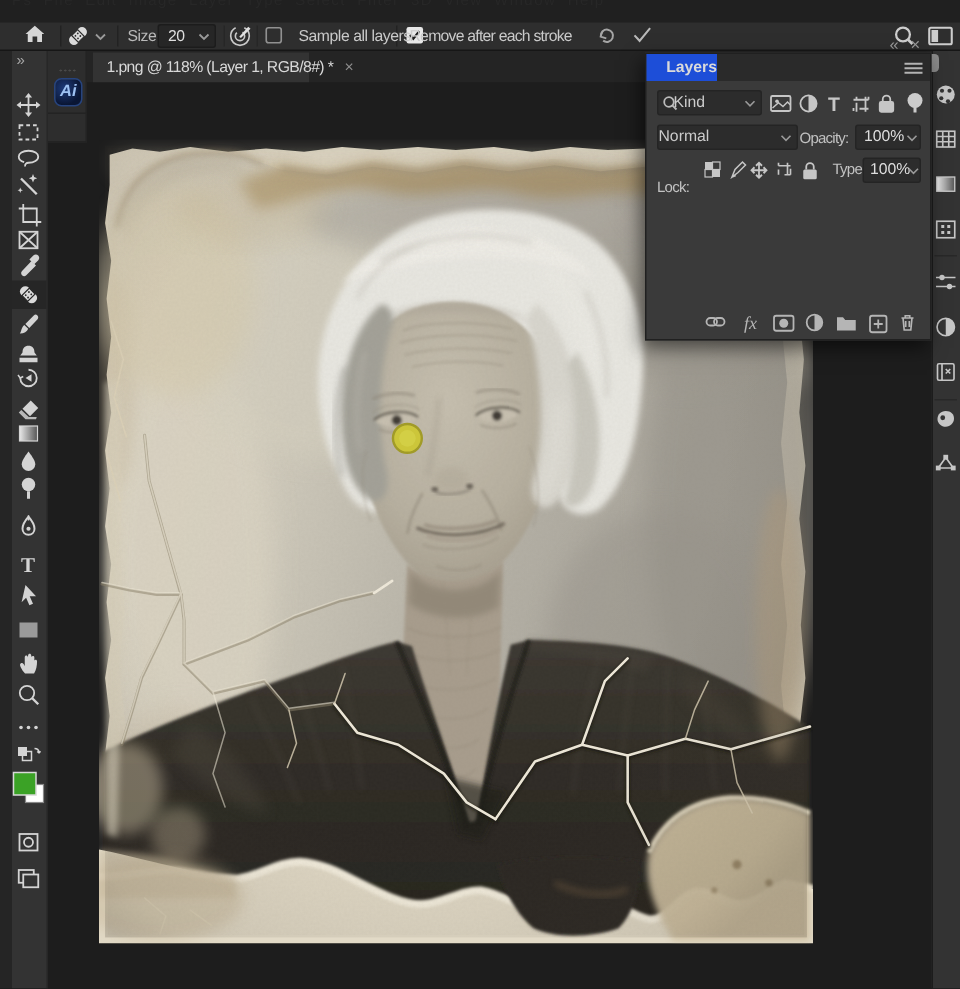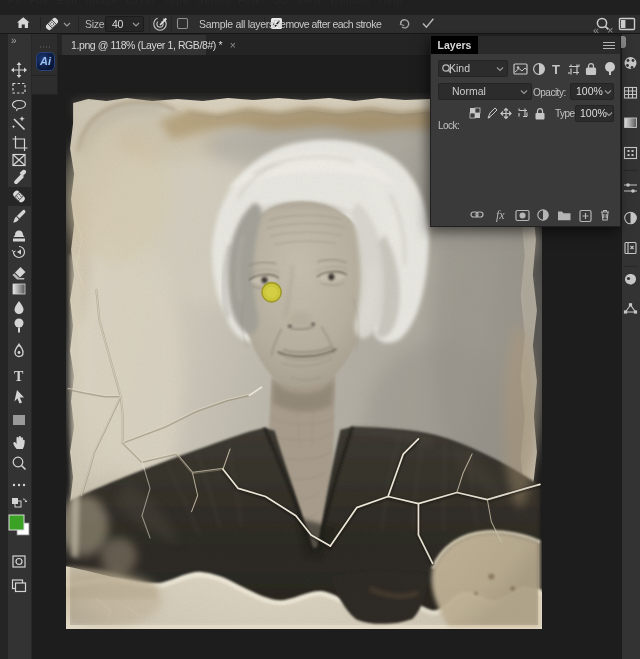--- a/index.html
+++ b/index.html
@@ -14,21 +14,21 @@
 #leftstrip{left:0;top:34px;width:8px;height:625px;background:#252525}
 #toolcol{left:8px;top:34px;width:24px;height:625px;background:#333333;border-right:1px solid #272727}
 #ldock{left:32px;top:34px;width:26px;height:61px;background:#2d2d2d;border-right:1px solid #232323;border-bottom:1px solid #232323}
 #aibadge{left:36px;top:52px;width:19px;height:19px;border-radius:5px;background:radial-gradient(circle at 35% 35%,#1d3a7a,#0a1634 70%);border:1px solid #27447e;color:#9dc1f2;font-size:11px;font-weight:bold;font-style:italic;text-align:center;line-height:17px}
 #rightstrip{left:621px;top:34px;width:19px;height:625px;background:#333333;border-left:1px solid #1c1c1c}
 #canvas{left:32px;top:55px;width:589px;height:604px;background:#1d1d1d}
 #photo{left:66px;top:93px;width:476px;height:536px}
 #lpanel{left:430px;top:35px;width:191px;height:192px;background:#3a3a3a;border:1px solid #202020;box-shadow:-3px 5px 12px rgba(0,0,0,.55)}
 .pr{position:absolute}
 #lphead{left:0;top:0;width:189px;height:18px;background:#2a2a2a}
-#lptab{left:0;top:0;width:47px;height:18px;background:#000000;color:#dadada;font-size:10.5px;font-weight:bold;line-height:18px;text-align:center}
+#lptab{left:0;top:0;width:47px;height:18px;background:#1d4ed8;color:#dadada;font-size:10.5px;font-weight:bold;line-height:18px;text-align:right}
 .pbox{background:#2c2c2c;border:1px solid #242424;border-radius:2px;color:#cccccc;font-size:10.5px;line-height:15px}
 .ptxt{color:#c2c2c2;font-size:10px;letter-spacing:-0.5px;white-space:nowrap}
 #llist{left:0;top:87px;width:189px;height:81px;background:#363636;background-image:radial-gradient(circle,#313131 0.8px,transparent 1px);background-size:4.5px 4.5px;border-bottom:1px solid #2c2c2c}
 #lrow{left:0;top:2px;width:189px;height:28px;background:#4b4b4b;background-image:radial-gradient(circle,#444444 0.8px,transparent 1px);background-size:4.5px 4.5px}
 #lthumb{left:26px;top:3px;width:25px;height:25px;border:1px solid #d6d6d6;background:#cfc5ae}
 </style></head><body>
 <div id="stage">
   <div class="abs" id="menubar">
       <div class="abs" style="left:8px;top:-5px;letter-spacing:1px">Ps&nbsp;&nbsp;File&nbsp;&nbsp;Edit&nbsp;&nbsp;Image&nbsp;&nbsp;Layer&nbsp;&nbsp;Type&nbsp;&nbsp;Select&nbsp;&nbsp;Filter&nbsp;&nbsp;3D&nbsp;&nbsp;View&nbsp;&nbsp;Window&nbsp;&nbsp;Help</div>
     </div>
@@ -65,21 +65,21 @@
 
     <path d="M407 8.6 l3.4 3.6 l7-8.4" stroke="#b9b9b9" stroke-width="1.4" fill="none"></path>
   </svg>
   <div class="abs vsep" style="left:40px"></div>
   <div class="abs vsep" style="left:78px"></div>
   <div class="abs vsep" style="left:149px;background:#262626"></div>
     <div class="abs vsep" style="left:171px;background:#262626"></div>
   <div class="abs vsep" style="left:264px"></div>
   <div class="abs obtxt" style="left:85px;color:#b9b9b9">Size</div>
   <div class="abs" id="szbox"></div>
-  <div class="abs obtxt" style="left:112px;color:#dedede">40</div>
+  <div class="abs obtxt" style="left:112px;color:#dedede">20</div>
   <svg class="abs" style="left:131px;top:21px" width="10" height="8">
       <path d="M2 2 l3 3 l3-3" stroke="#9a9a9a" stroke-width="1.2" fill="none"></path>
     </svg>
   <div class="abs obtxt" style="left:199px">Sample all layers</div>
   <div class="abs obtxt" style="left:273px;letter-spacing:-0.5px">Remove after each stroke</div>
   <svg class="abs" style="left:595px;top:16px" width="45" height="16" viewBox="0 0 45 16">
     <circle cx="7" cy="7" r="4.6" stroke="#cdcdcd" stroke-width="1.5" fill="none"></circle>
     <path d="M10.3 10.3 l3 3" stroke="#cdcdcd" stroke-width="1.8"></path>
     <rect x="24.5" y="2.5" width="15" height="11" rx="1" stroke="#cdcdcd" stroke-width="1.4" fill="none"></rect>
     <rect x="26" y="4" width="4.4" height="8" fill="#cdcdcd"></rect>
@@ -489,21 +489,21 @@
       <g stroke="#c6c6c6" stroke-width="1.2" fill="none">
         <path d="M56 5.5 h10 M64 3.5 v10 M58 3.5 v2 M58 7.5 v6 M66 11.5 h-6 M56 13 v-2 M66 3.5 v2"></path>
       </g>
       <g stroke="#c6c6c6" stroke-width="1.2" fill="none">
         <rect x="73.5" y="7" width="9" height="6.5" rx="1" fill="#c6c6c6"></rect>
         <path d="M75.5 7 v-1.8 a2.5 2.5 0 0 1 5 0 V7"></path>
       </g>
       <circle cx="97" cy="6" r="5" fill="#cccccc"></circle>
       <rect x="96" y="10" width="2" height="4" fill="#cccccc"></rect>
     </svg>
-    <div class="pr pbox" style="left:7px;top:47px;width:94px;height:17px"><span style="margin-left:13px">Normal</span></div>
+    <div class="pr pbox" style="left:7px;top:47px;width:94px;height:17px"><span style="margin-left:0">Normal</span></div>
     <svg class="pr" style="left:88px;top:53px" width="10" height="7">
         <path d="M2 1.5 l3 3 l3-3" stroke="#999" stroke-width="1.1" fill="none"></path>
       </svg>
     <div class="pr ptxt" style="left:102px;top:51px">Opacity:</div>
     <div class="pr pbox" style="left:139px;top:47px;width:44px;height:17px"><span style="margin-left:5px;color:#dedede">100%</span></div>
     <svg class="pr" style="left:172px;top:53px" width="10" height="7">
         <path d="M2 1.5 l3 3 l3-3" stroke="#999" stroke-width="1.1" fill="none"></path>
       </svg>
     <div class="pr ptxt" style="left:7px;top:84px">Lock:</div>
     <svg class="pr" style="left:38px;top:71px" width="85" height="14" viewBox="0 0 85 14">

